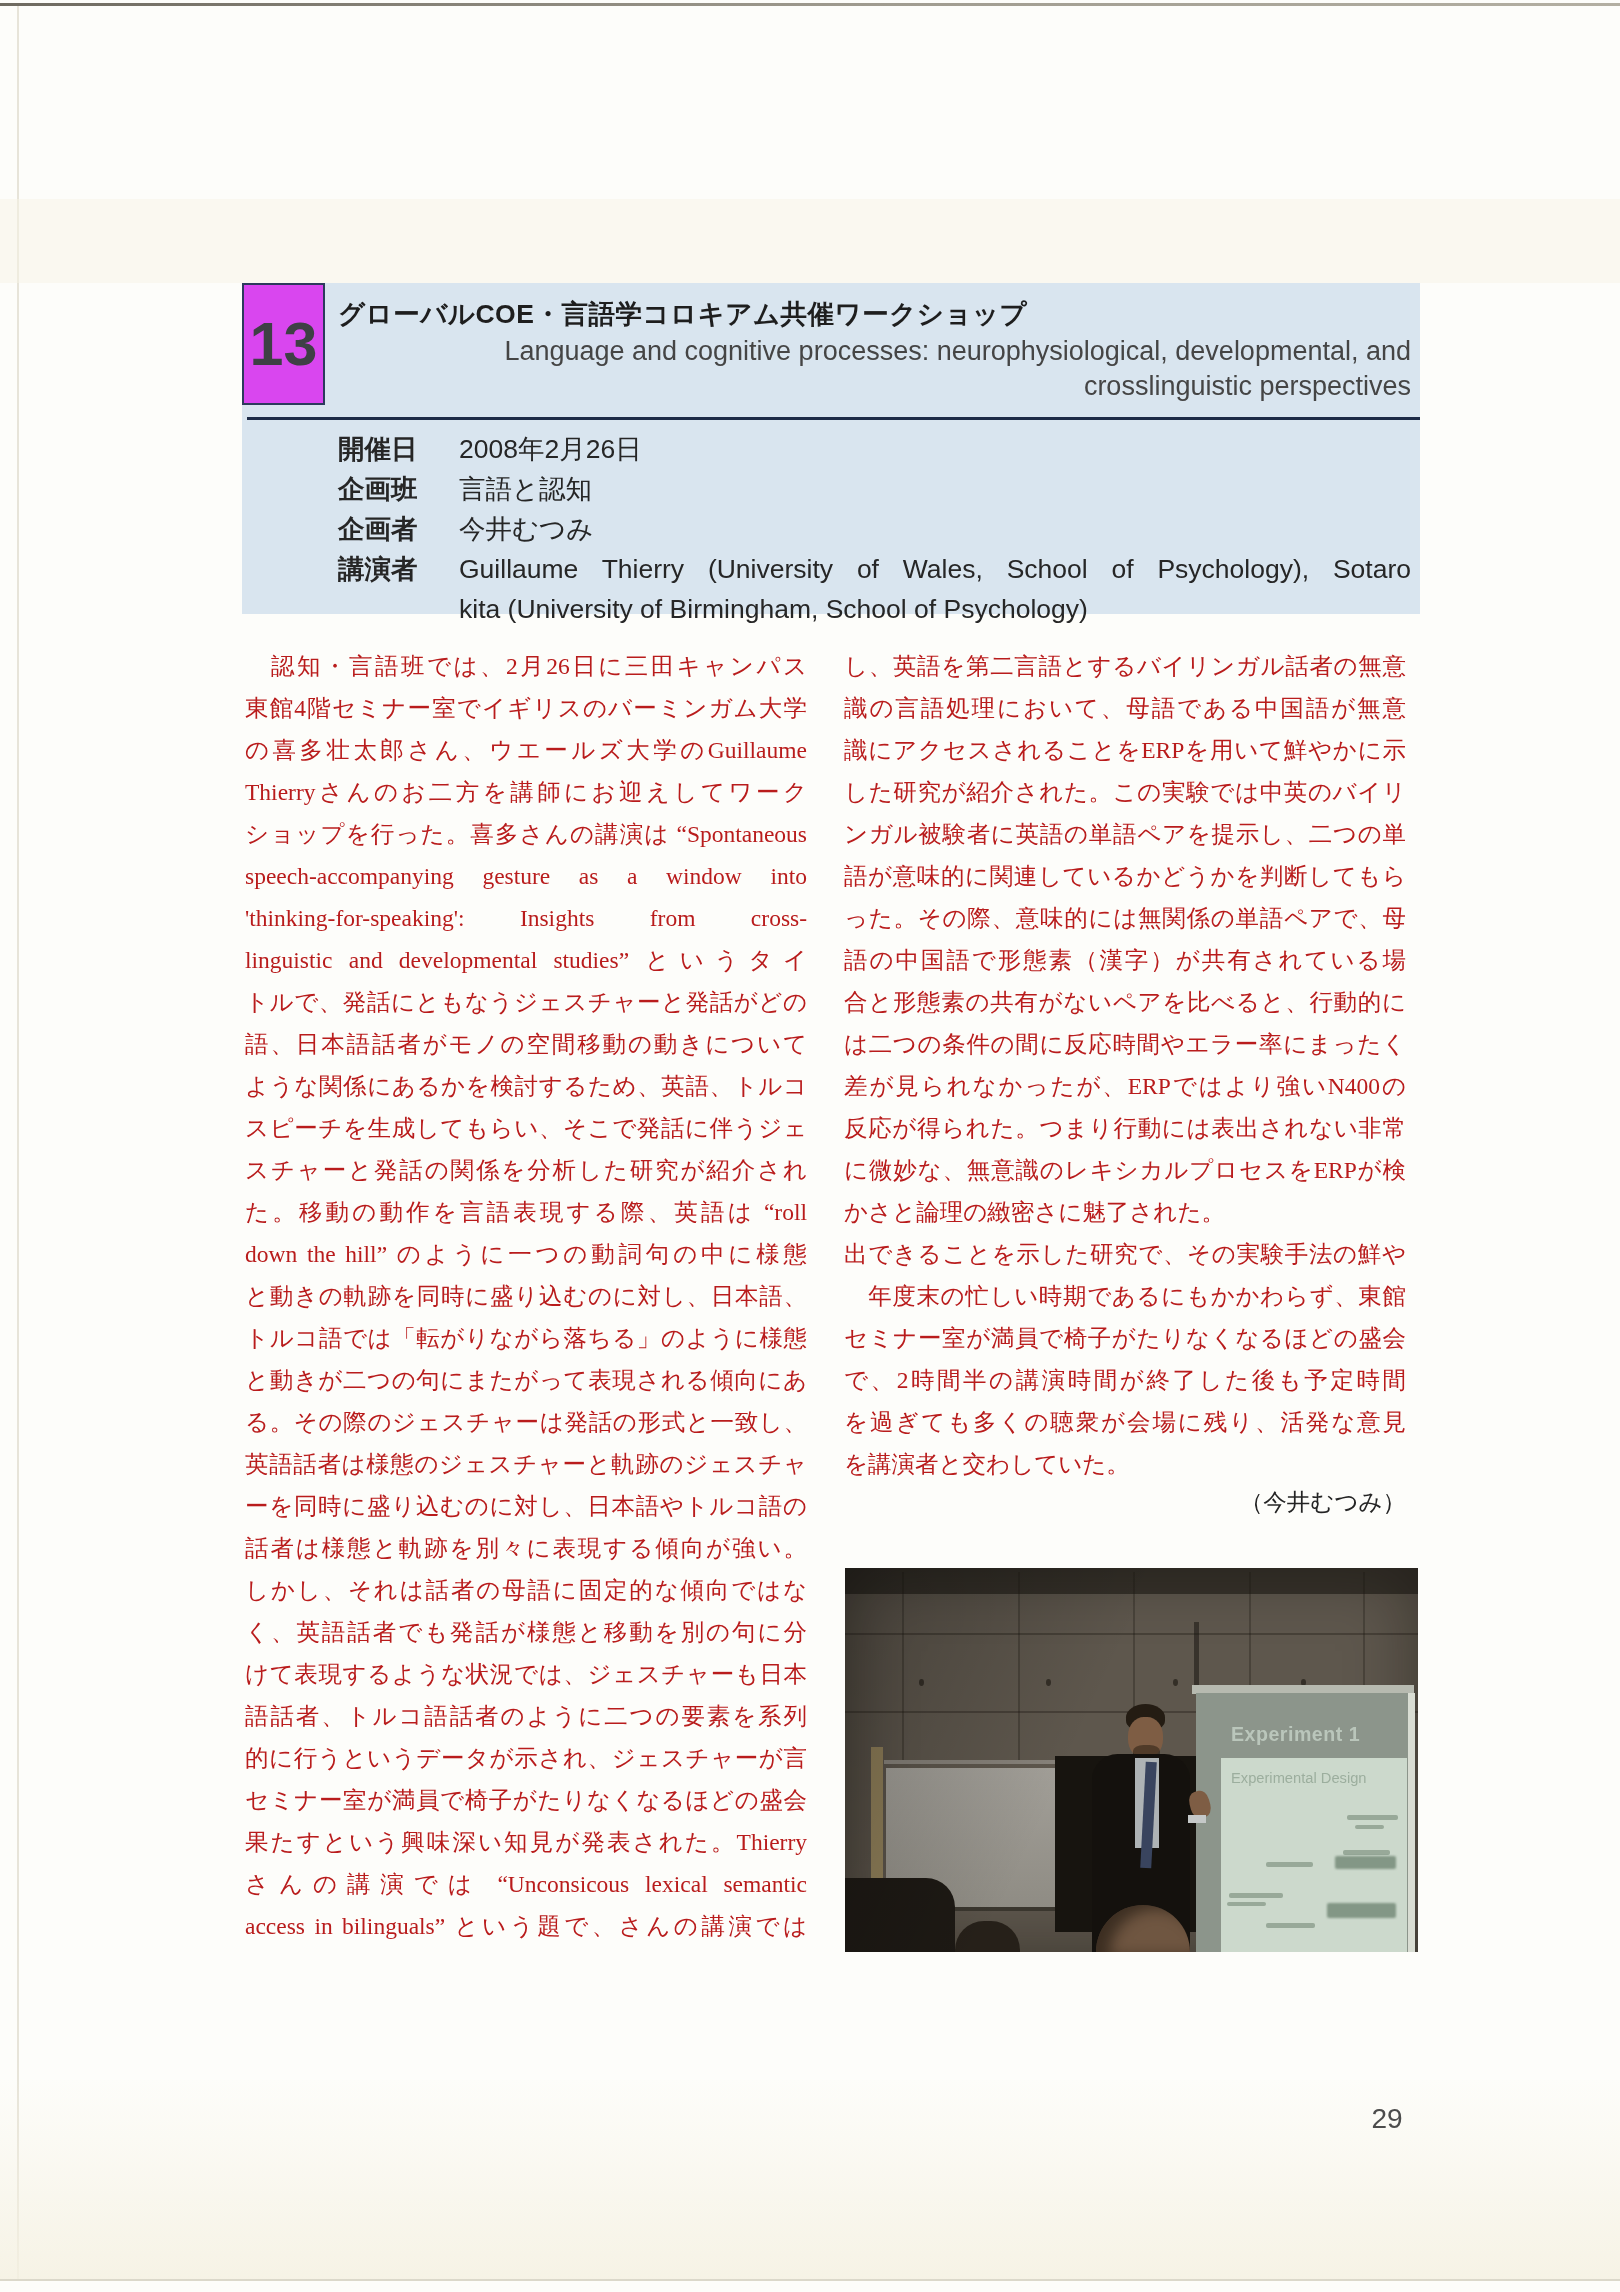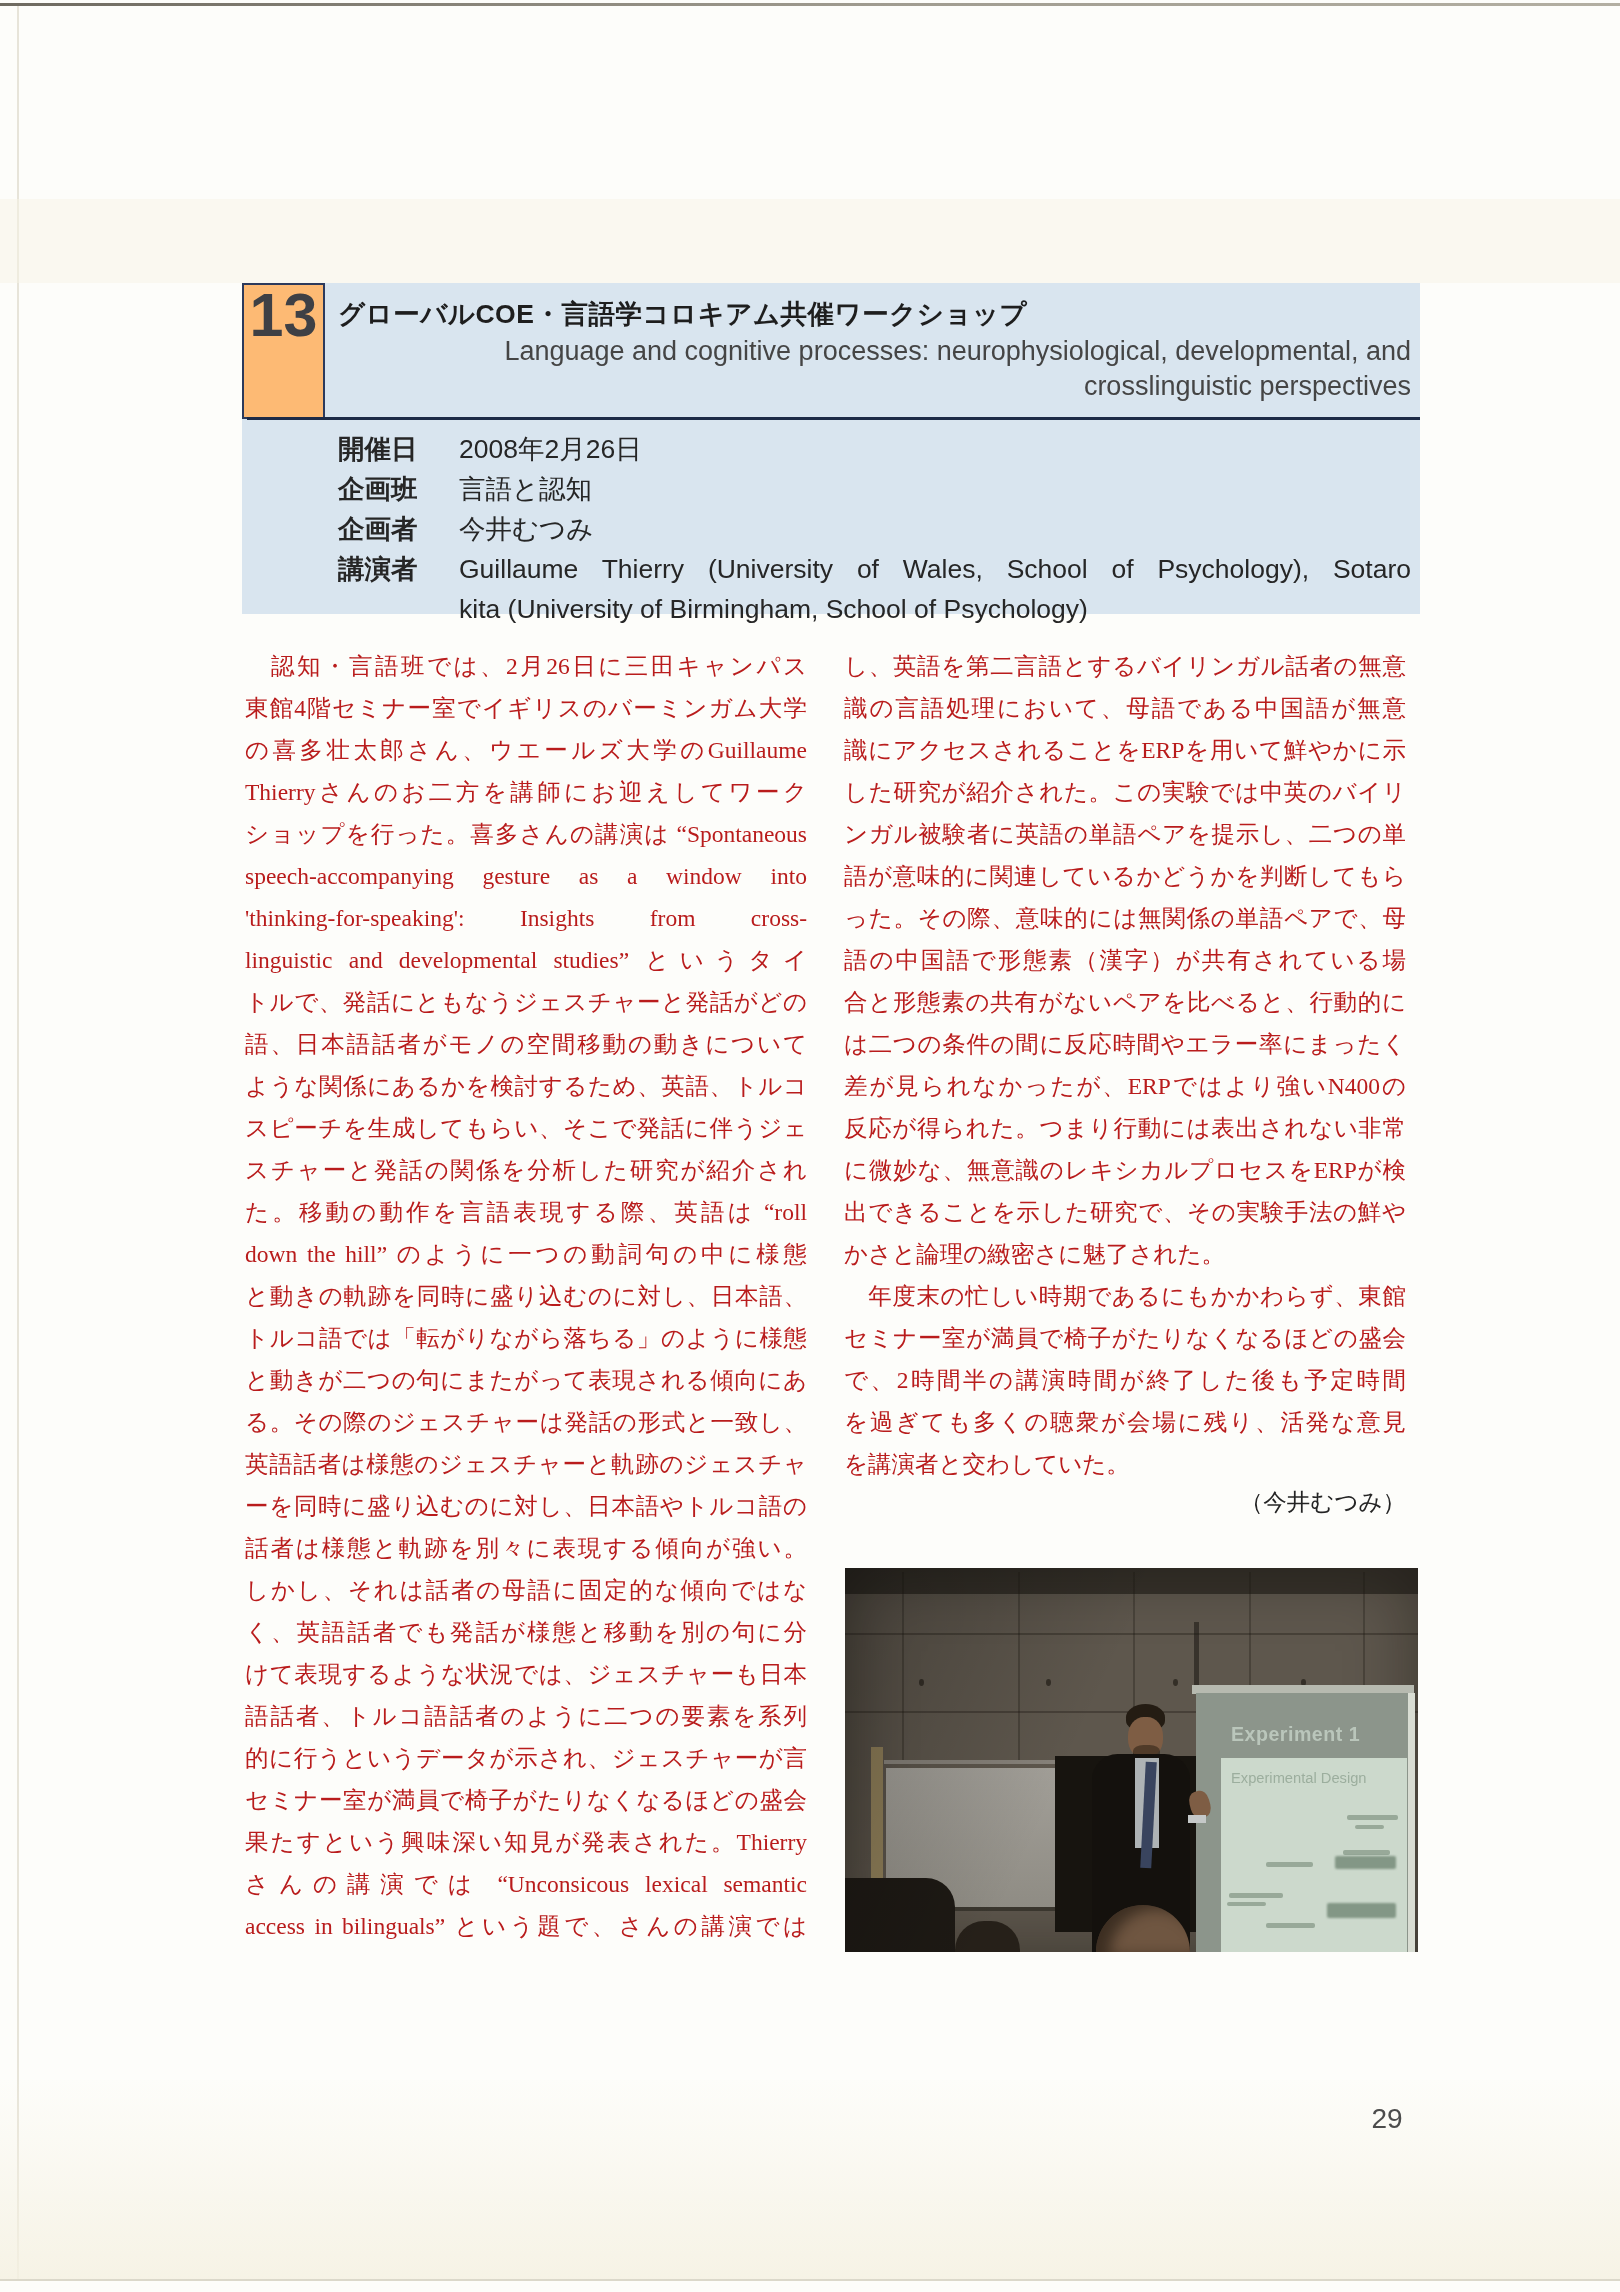--- a/index.html
+++ b/index.html
@@ -10,22 +10,22 @@
   
   .scan-top{position:absolute;left:0;top:2.9px;width:1620px;height:2.9px;
     background:linear-gradient(90deg,#6e6a60,#a09c90 55%,#b3afa2);}
   .scan-left{position:absolute;left:16.7px;top:5.9px;width:2px;height:2274px;background:#e7e4d9;}
   .scan-bottom{position:absolute;left:0;top:2279px;width:1620px;height:2px;background:#dbd8ca;}
   .wash-top{position:absolute;left:0;top:199px;width:1620px;height:84px;background:#f8f4e6;opacity:.5;pointer-events:none;}
   .wash-bottom{position:absolute;left:0;top:2078px;width:1620px;height:201px;pointer-events:none;
     background:linear-gradient(180deg,rgba(247,243,229,0),rgba(245,241,226,.85));}
   
   .band{position:absolute;left:242px;top:283px;width:1178px;height:331px;background:#d9e5ef;}
-  .numbox{position:absolute;left:242px;top:283px;width:83px;height:136px;background:#fdba74;
-    border:2.9px solid #2c3a5c;box-sizing:border-box;display:flex;align-items:flex-start;justify-content:center;}
+  .numbox{position:absolute;left:242px;top:283px;width:83px;height:122px;background:#d946ef;
+    border:2.9px solid #2c3a5c;box-sizing:border-box;display:flex;align-items:center;justify-content:center;}
   .numbox span{font-size:61px;font-weight:bold;color:#3e4045;line-height:1;}
   .title-ja{position:absolute;left:338px;top:296px;width:1068px;font-size:26.5px;font-weight:bold;
     color:#1e1e1e;letter-spacing:0.5px;}
   .title-en{position:absolute;left:338px;top:334px;width:1073px;font-size:27px;color:#454545;line-height:35px;text-align:right;}
   .hr-divider{position:absolute;left:247px;top:417px;width:1173px;height:2.9px;background:#1d2b47;}
   .details{position:absolute;left:338px;top:429px;width:1073px;font-size:26.5px;color:#262626;}
   .drow{display:flex;line-height:40px;gap:6px;}
   .dlab{width:115px;font-weight:bold;flex:0 0 115px;}
   .dval{flex:1;}
   .dvline{line-height:40px;}
@@ -166,22 +166,22 @@
     <div class="bline">した研究が紹介された。この実験では中英のバイリ</div>
     <div class="bline">ンガル被験者に英語の単語ペアを提示し、二つの単</div>
     <div class="bline">語が意味的に関連しているかどうかを判断してもら</div>
     <div class="bline">った。その際、意味的には無関係の単語ペアで、母</div>
     <div class="bline">語の中国語で形態素（漢字）が共有されている場</div>
     <div class="bline">合と形態素の共有がないペアを比べると、行動的に</div>
     <div class="bline">は二つの条件の間に反応時間やエラー率にまったく</div>
     <div class="bline">差が見られなかったが、ERPではより強いN400の</div>
     <div class="bline">反応が得られた。つまり行動には表出されない非常</div>
     <div class="bline">に微妙な、無意識のレキシカルプロセスをERPが検</div>
+    <div class="bline flush">かさと論理の緻密さに魅了された。</div>
     <div class="bline">出できることを示した研究で、その実験手法の鮮や</div>
-    <div class="bline flush">かさと論理の緻密さに魅了された。</div>
     <div class="bline">　年度末の忙しい時期であるにもかかわらず、東館</div>
     <div class="bline">セミナー室が満員で椅子がたりなくなるほどの盛会</div>
     <div class="bline">で、2時間半の講演時間が終了した後も予定時間</div>
     <div class="bline">を過ぎても多くの聴衆が会場に残り、活発な意見</div>
     <div class="bline flush">を講演者と交わしていた。</div>
   </div>
 <div class="signature">（今井むつみ）</div>
 
 <div class="photo">
   <div class="ph-topdark"></div>

